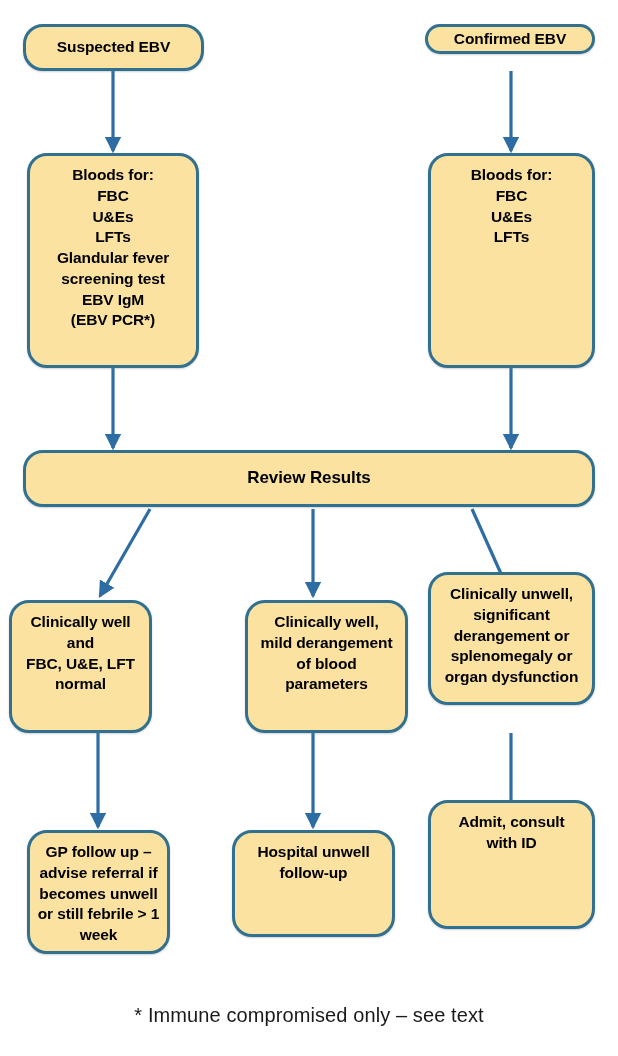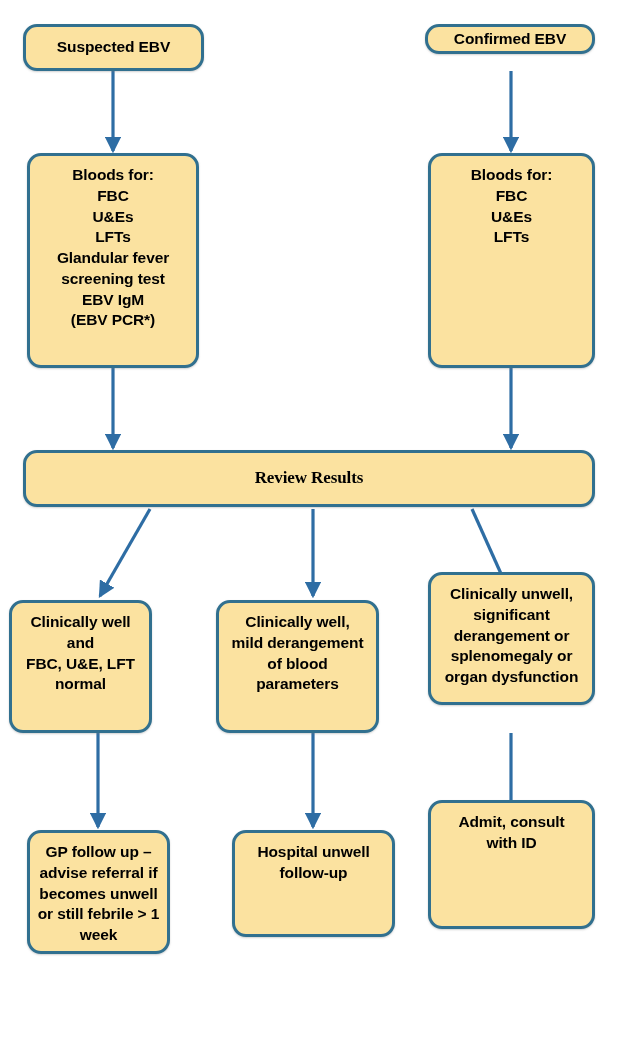--- a/index.html
+++ b/index.html
@@ -30,21 +30,21 @@
     height: 1056px;
     z-index: 1;
   }
 
   .node {
     position: absolute;
     z-index: 2;
     box-sizing: border-box;
     background: #FBE2A0;
     border: 3px solid #31708F;
-    border-radius: 14px;
+    border-radius: 20px;
     display: flex;
     align-items: flex-start;
     justify-content: center;
     text-align: center;
     color: #000000;
     font-weight: bold;
     font-size: 15.5px;
     line-height: 1.34;
     letter-spacing: -0.1px;
     padding: 9px 6px 6px 6px;
@@ -57,21 +57,20 @@
     white-space: pre-line;
   }
 
   
   .node.center-v { align-items: center; padding-top: 6px; }
 
   .node.bar {
     align-items: center;
     font-size: 17px;
     padding: 4px 8px;
-    font-family: Liberation Serif, serif;
   }
 
   .footnote {
     position: absolute;
     z-index: 2;
     left: 0;
     top: 1004px;
     width: 618px;
     text-align: center;
     font-size: 20px;
@@ -129,21 +128,21 @@
 LFTs</span>
       </div>
       <div class="node bar" style="left: 23px; top: 450px; width: 572px; height: 57px;">
         <span class="node-label">Review Results</span>
       </div>
       <div class="node" style="left: 9px; top: 600px; width: 143px; height: 133px;">
         <span class="node-label">Clinically well and
 FBC, U&amp;E, LFT
 normal</span>
       </div>
-      <div class="node" style="left: 216px; top: 600px; width: 163px; height: 133px;">
+      <div class="node" style="left: 245px; top: 600px; width: 163px; height: 133px;">
         <span class="node-label">Clinically well,
 mild derangement
 of blood
 parameters</span>
       </div>
       <div class="node" style="left: 428px; top: 572px; width: 167px; height: 133px;">
         <span class="node-label">Clinically unwell,
 significant
 derangement or
 splenomegaly or
@@ -159,14 +158,15 @@
       <div class="node" style="left: 232px; top: 830px; width: 163px; height: 107px;">
         <span class="node-label">Hospital unwell
 follow-up</span>
       </div>
       <div class="node" style="left: 428px; top: 800px; width: 167px; height: 129px;">
         <span class="node-label">Admit, consult
 with ID</span>
       </div>
     </div>
 
+  <div class="footnote">* Immune compromised only – see text</div>
 
 </div>
 
 </body></html>

